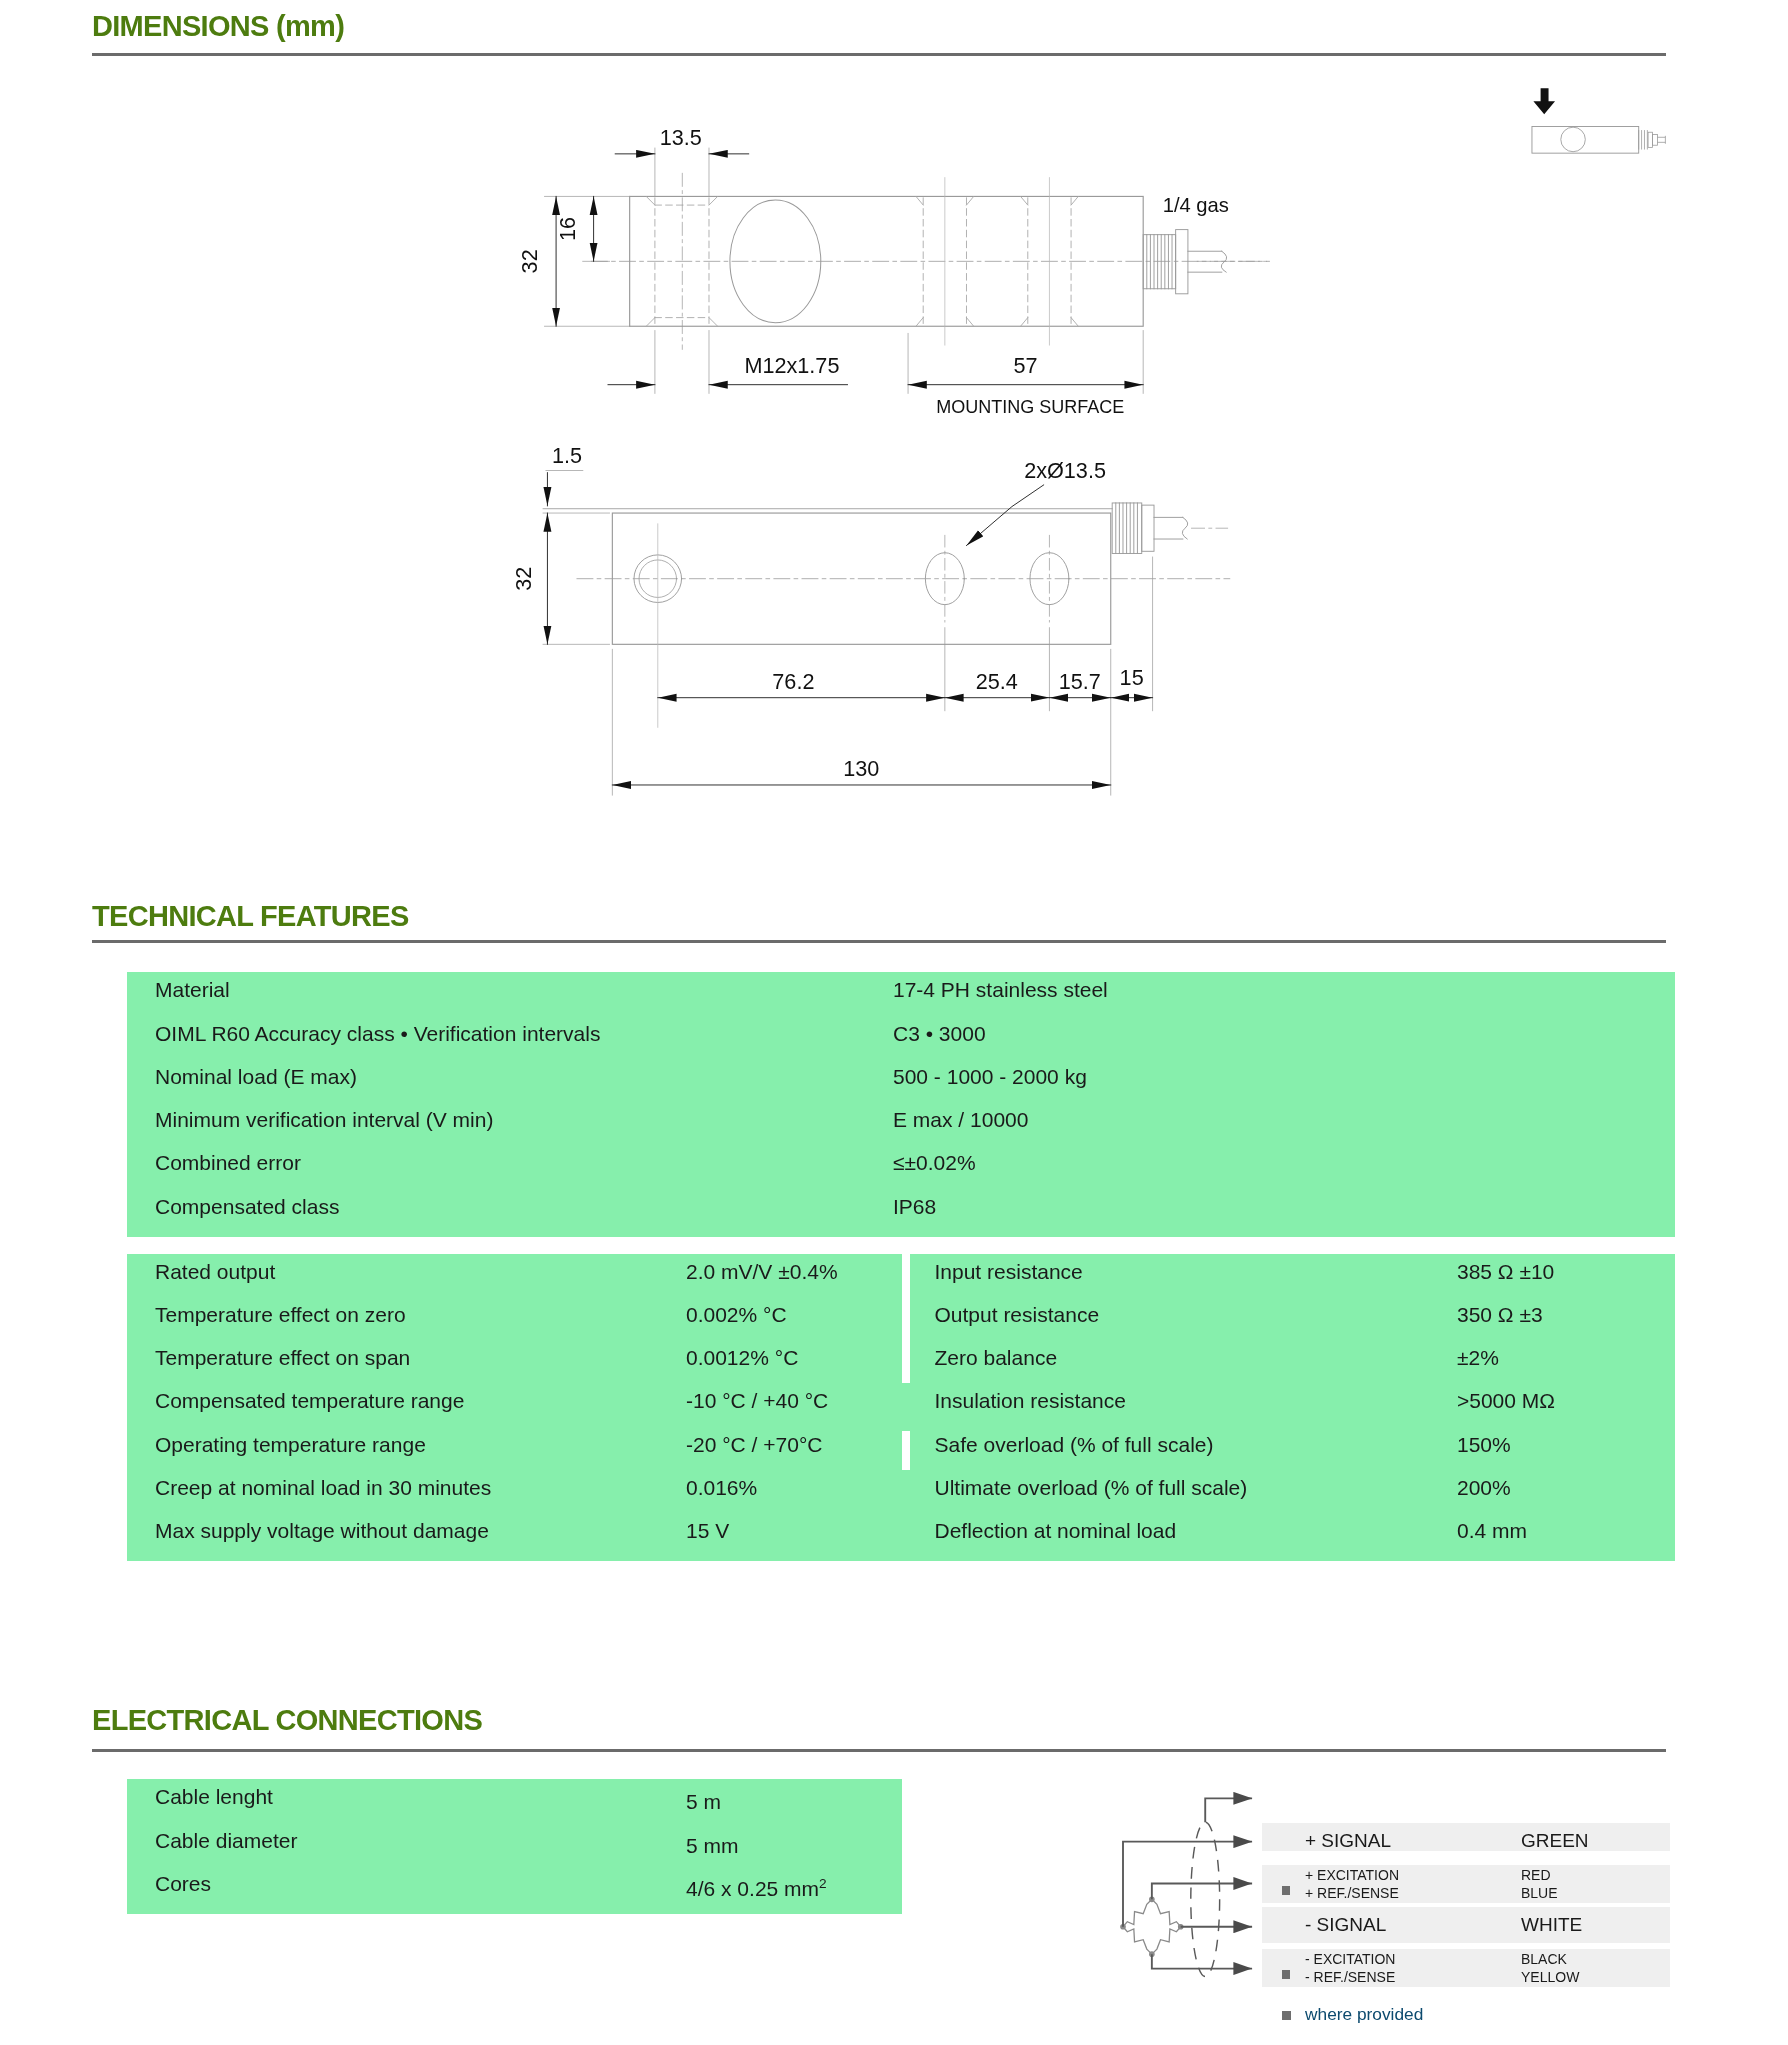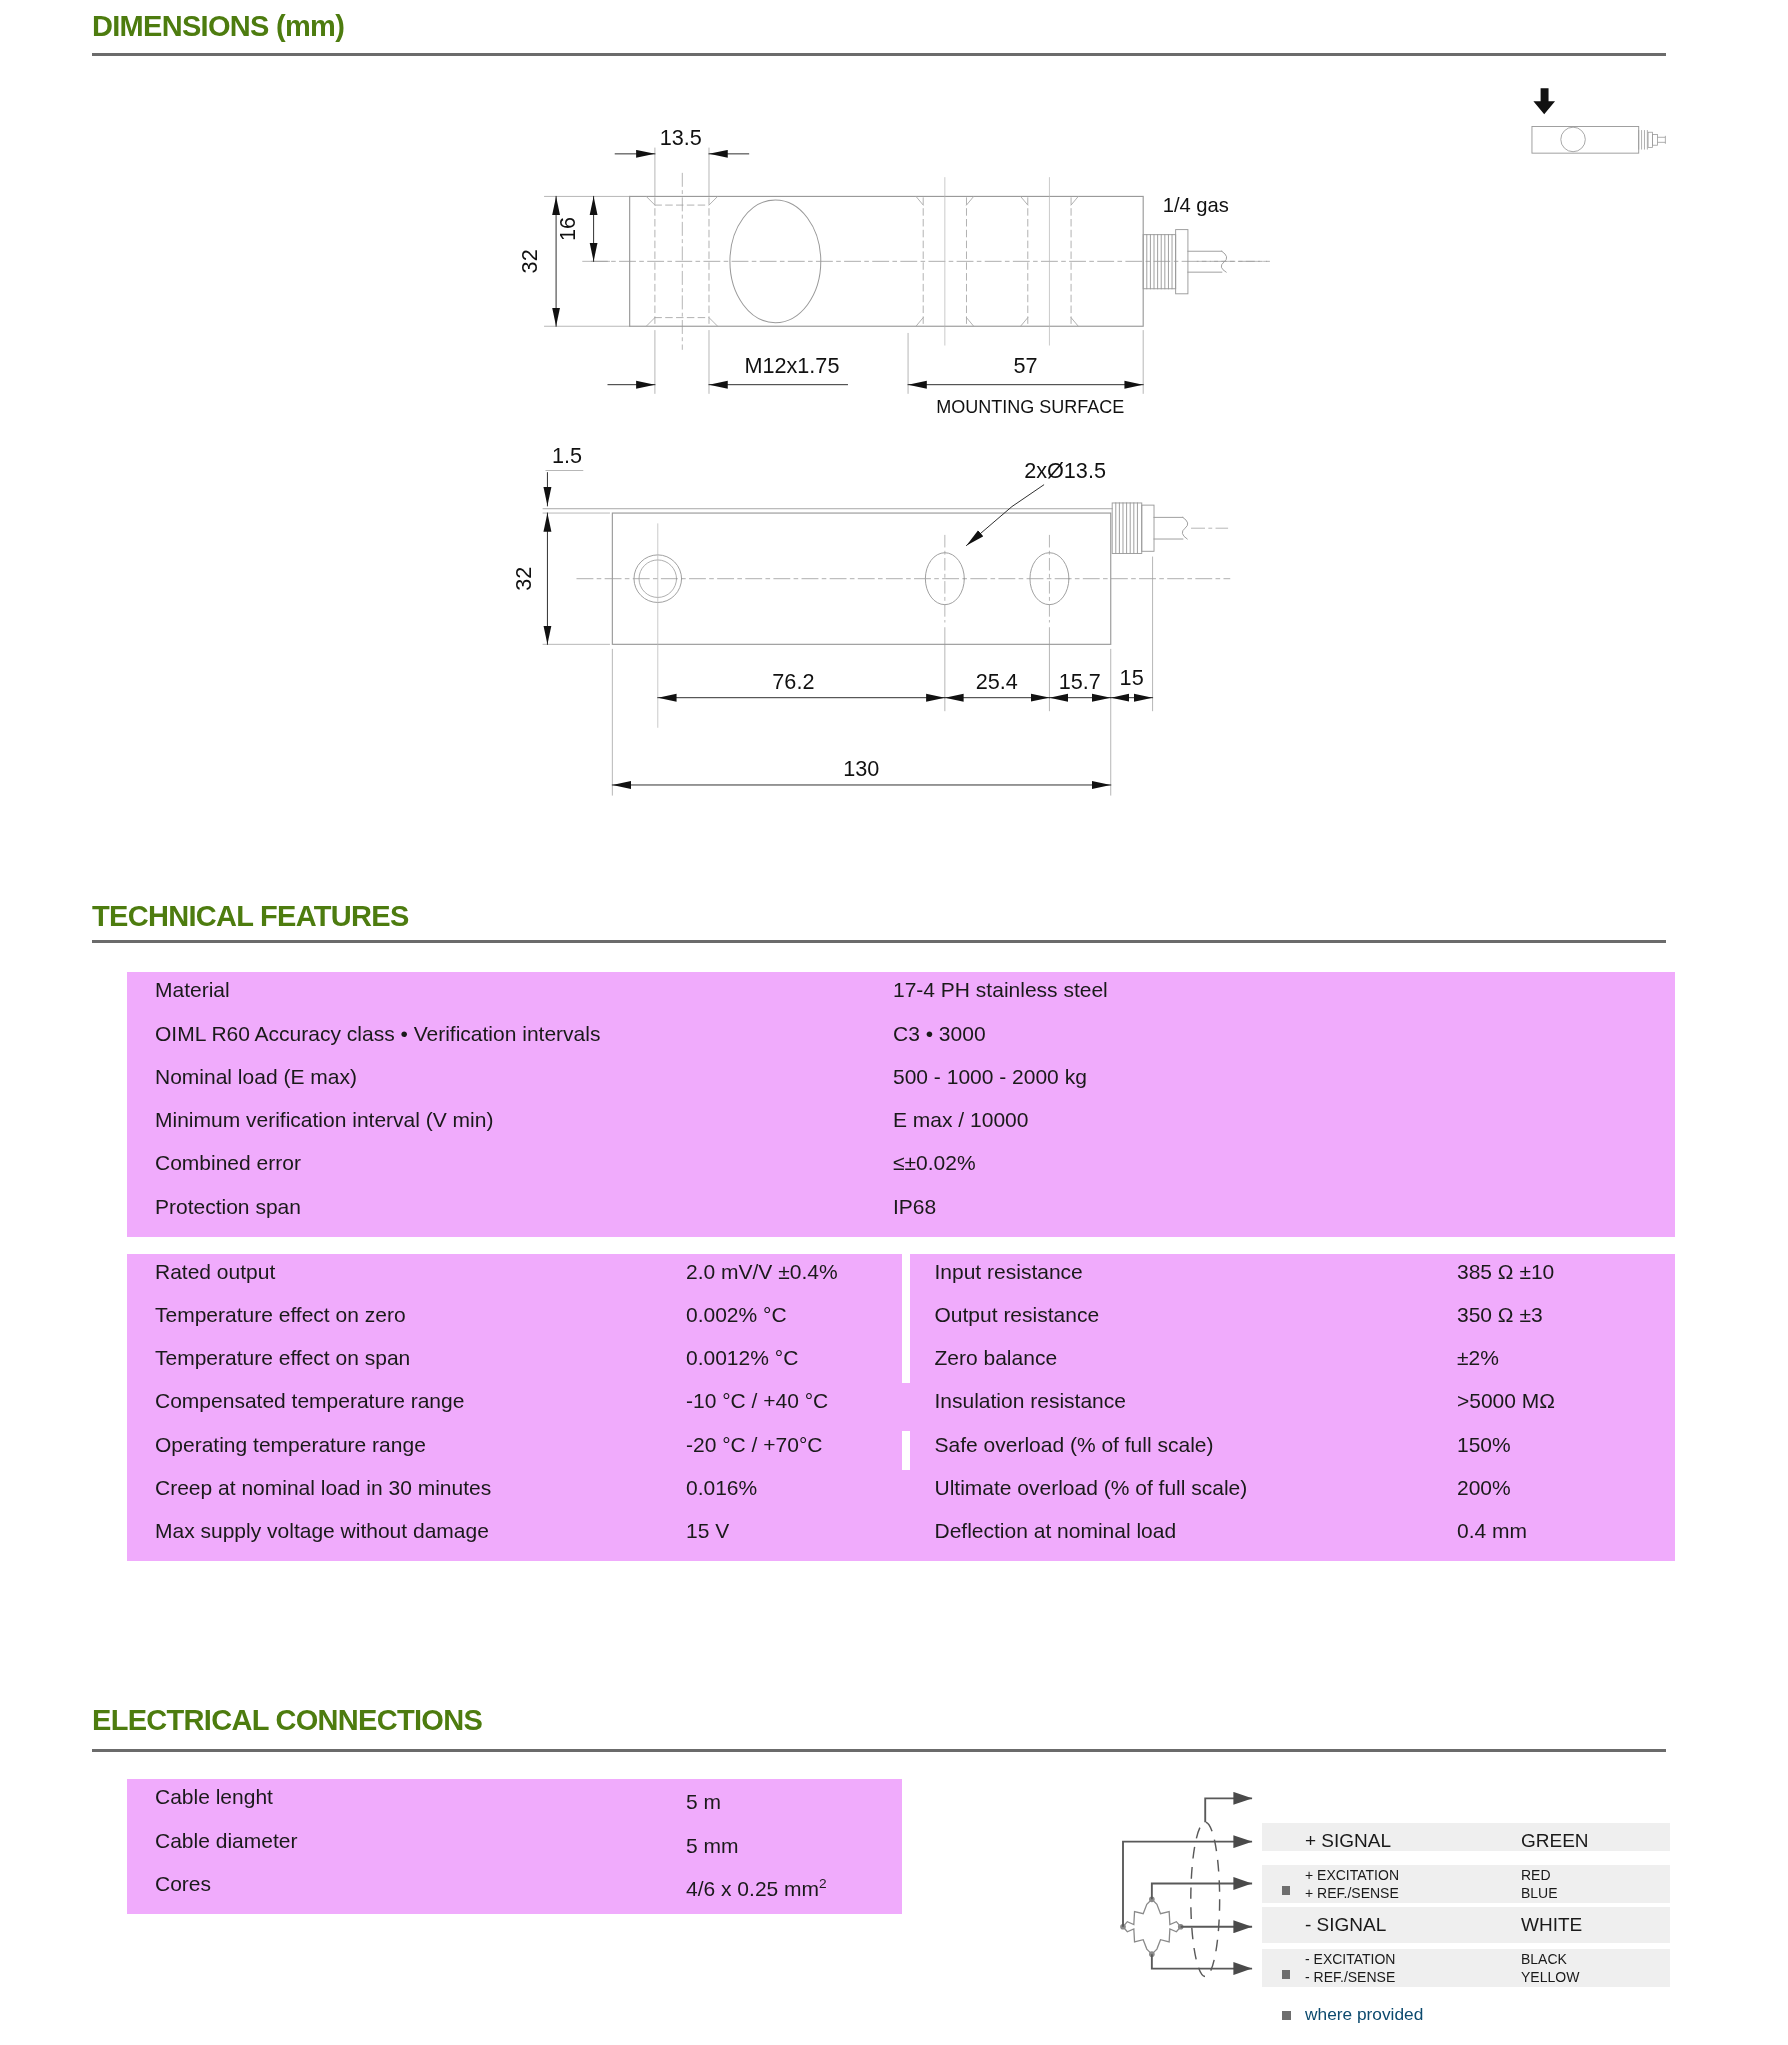--- a/index.html
+++ b/index.html
@@ -1,20 +1,20 @@
 <!DOCTYPE html>
 <html style="font-size:11.5px"><head>
 <meta charset="utf-8">
 <style>
   html,body{margin:0;padding:0;background:#fff;}
   .page{position:relative;width:1788px;height:2046px;background:#ffffff;overflow:hidden;
         font-family:"Liberation Sans",sans-serif;color:#1a1a1a;}
   .sec-title{position:absolute;left:92px;font-size:29px;font-weight:700;letter-spacing:-0.7px;color:#4d7c0f;white-space:nowrap;}
   .rule{position:absolute;left:92px;width:1574px;height:2.9px;background:#6b6b6b;}
-  .row{position:absolute;background:#f0abfc;height:48px;}
+  .row{position:absolute;background:#86efac;height:48px;}
   .row .lab{position:absolute;left:28px;top:0;line-height:36px;font-size:21px;white-space:nowrap;}
   .row .val{position:absolute;top:0;line-height:36px;font-size:21px;white-space:nowrap;}
   .t1{left:127px;width:1548px;}
   .t1 .val{left:766px;}
   .t2l{left:127px;width:775px;}
   .t2l .val{left:559px;}
   .t2r{left:910px;width:765px;}
   .t2r .lab{left:24.5px;}
   .t2r .val{left:547px;}
   .t3{left:127px;width:775px;}
@@ -196,21 +196,21 @@
   </div>
   <div class="row t1" style="top:1102px;">
     <span class="lab">Minimum verification interval (V min)</span>
     <span class="val">E max / 10000</span>
   </div>
   <div class="row t1" style="top:1145px;">
     <span class="lab">Combined error</span>
     <span class="val">≤±0.02%</span>
   </div>
   <div class="row t1" style="top:1189px;">
-    <span class="lab">Protection span</span>
+    <span class="lab">Compensated class</span>
     <span class="val">IP68</span>
   </div>
 
   <div class="row t2l" style="top:1254px;">
     <span class="lab">Rated output</span>
     <span class="val">2.0 mV/V ±0.4%</span>
   </div>
   <div class="row t2r" style="top:1254px;">
     <span class="lab">Input resistance</span>
     <span class="val">385 Ω ±10</span>

